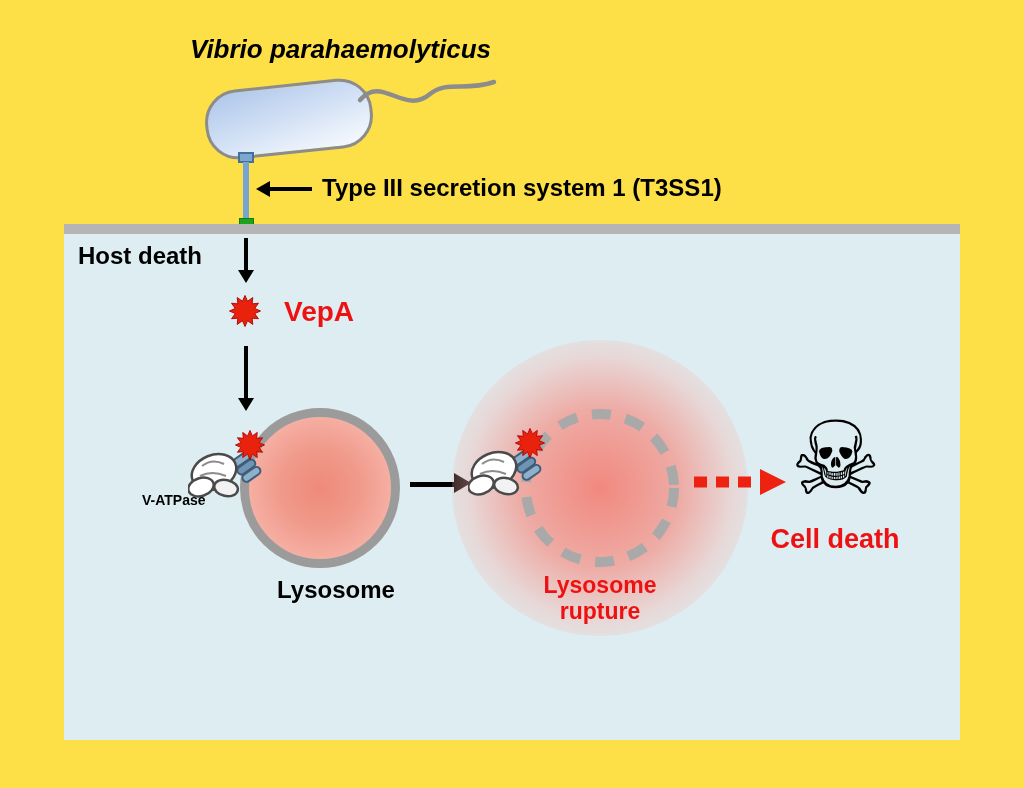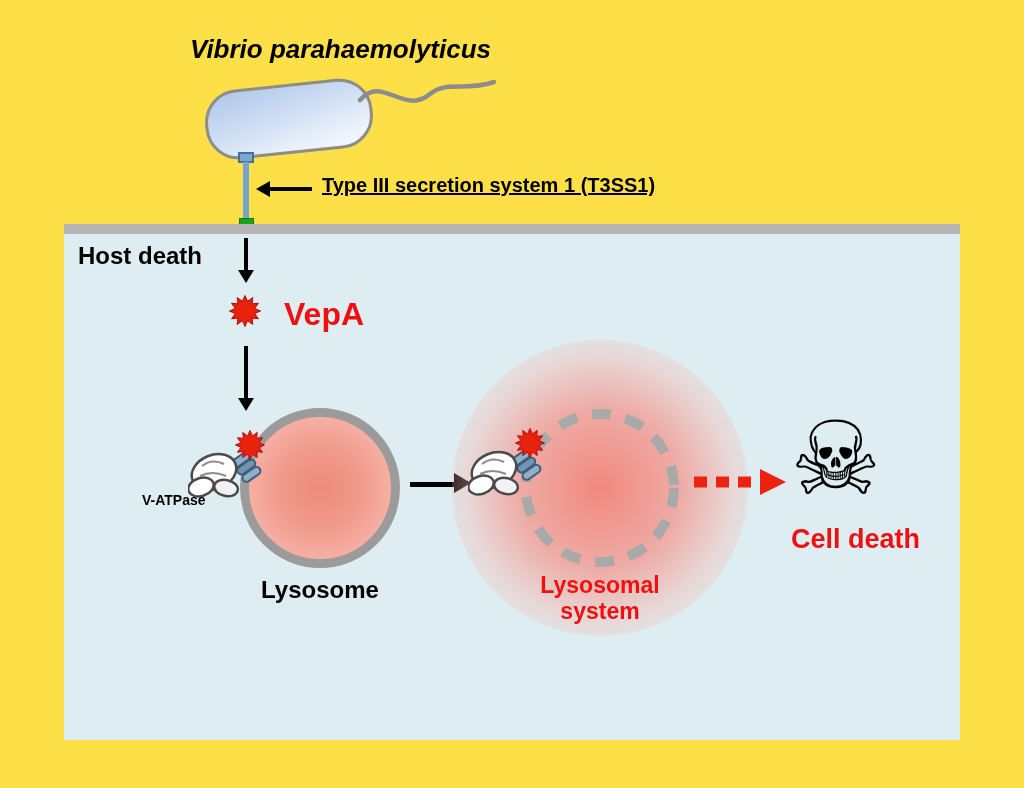--- a/index.html
+++ b/index.html
@@ -30,63 +30,63 @@
 
   
   .arrow-line-v{width:4px;background:#000;}
   .arrow-line-h{height:4px;background:#000;}
   .head-down{width:0;height:0;border-left:8px solid transparent;border-right:8px solid transparent;border-top:13px solid #000;}
   .head-left{width:0;height:0;border-top:8px solid transparent;border-bottom:8px solid transparent;border-right:14px solid #000;}
   .head-right{width:0;height:0;border-top:10px solid transparent;border-bottom:10px solid transparent;border-left:17px solid #000;}
 
   #t3ss-arrow-head{left:256px;top:181px;}
   #t3ss-arrow-line{left:270px;top:187px;width:42px;}
-  #t3ss-label{left:322px;top:174px;font-size:20px;text-decoration:underline;}
+  #t3ss-label{left:322px;top:174px;font-size:24px;}
 
   
   #membrane{left:64px;top:224px;width:896px;height:10px;background:#b5b5b5;}
   #hostcell{left:64px;top:234px;width:896px;height:506px;background:#ddedf2;}
   #hostcell-label{left:78px;top:242px;font-size:24px;}
 
   #inject-line{left:244px;top:238px;height:34px;}
   #inject-head{left:238px;top:270px;}
 
   #vepa-star{left:229px;top:295px;}
-  #vepa-label{left:284px;top:296px;font-size:32px;}
+  #vepa-label{left:284px;top:296px;font-size:28px;}
 
   #target-line{left:244px;top:346px;height:54px;}
   #target-head{left:238px;top:398px;}
 
   
   #lysosome{
     left:240px;top:408px;width:160px;height:160px;border-radius:50%;
     border:9px solid #9b9b9b;box-sizing:border-box;
     background:radial-gradient(circle at 50% 50%,#ee8a7b 0%,#f09a8b 40%,#f6b2a6 75%,#f9c2b7 100%);
   }
   #vatpase1{left:188px;top:432px;}
   #star2{left:235px;top:430px;}
   #vatpase-label{left:142px;top:492px;font-size:14px;}
-  #lysosome-label{left:230px;top:576px;width:180px;text-align:center;font-size:24px;}
+  #lysosome-label{left:246px;top:576px;width:180px;text-align:center;font-size:24px;}
 
   #prog-line{left:410px;top:482px;width:46px;height:5px;}
   #prog-head{left:454px;top:473px;}
 
   
   #glow{
     left:452px;top:340px;width:296px;height:296px;border-radius:50%;
     background:radial-gradient(circle,rgba(243,128,116,0.92) 0%,rgba(245,143,132,0.70) 38%,rgba(248,180,170,0.38) 63%,rgba(255,255,255,0) 84%);
   }
   #dashed-circle{left:515px;top:403px;}
   #vatpase2{left:468px;top:430px;}
   #star3{left:515px;top:428px;}
   #rupture-label{left:505px;top:572px;width:190px;text-align:center;font-size:23px;line-height:1.15;white-space:normal;}
 
   #death-arrow{left:692px;top:468px;}
   #skull{left:790px;top:408px;font-size:102px;line-height:1;color:#000;}
-  #death-label{left:750px;top:524px;width:170px;text-align:right;font-size:27px;}
+  #death-label{left:750px;top:524px;width:170px;text-align:center;font-size:27px;}
 
   .hiddendefs{position:absolute;width:0;height:0;overflow:hidden;}
 </style>
 </head>
 <body>
 
 <div id="canvas">
 
   <svg class="hiddendefs" aria-hidden="true">
     <defs>
@@ -154,21 +154,21 @@
   <div id="glow" class="abs"></div>
   <svg id="dashed-circle" class="abs" width="170" height="170" viewBox="0 0 170 170">
     <circle cx="85" cy="85" r="74" fill="none" stroke="#a9a9a9" stroke-width="10" stroke-dasharray="19 15"></circle>
   </svg>
   <svg id="vatpase2" class="abs" width="80" height="72">
       <use href="#sym-vatpase"></use>
     </svg>
   <svg id="star3" class="abs" width="30" height="30">
       <use href="#sym-star"></use>
     </svg>
-  <div id="rupture-label" class="abs lbl red">Lysosomal system</div>
+  <div id="rupture-label" class="abs lbl red">Lysosome rupture</div>
 
   <svg id="death-arrow" class="abs" width="96" height="28" viewBox="0 0 96 28">
     <line x1="2" y1="14" x2="68" y2="14" stroke="#ee2211" stroke-width="11" stroke-dasharray="13 9"></line>
     <polygon points="68,1 94,14 68,27" fill="#ee2211"></polygon>
   </svg>
   <div id="skull" class="abs">☠</div>
   <div id="death-label" class="abs lbl red">Cell death</div>
 
 </div>
 

